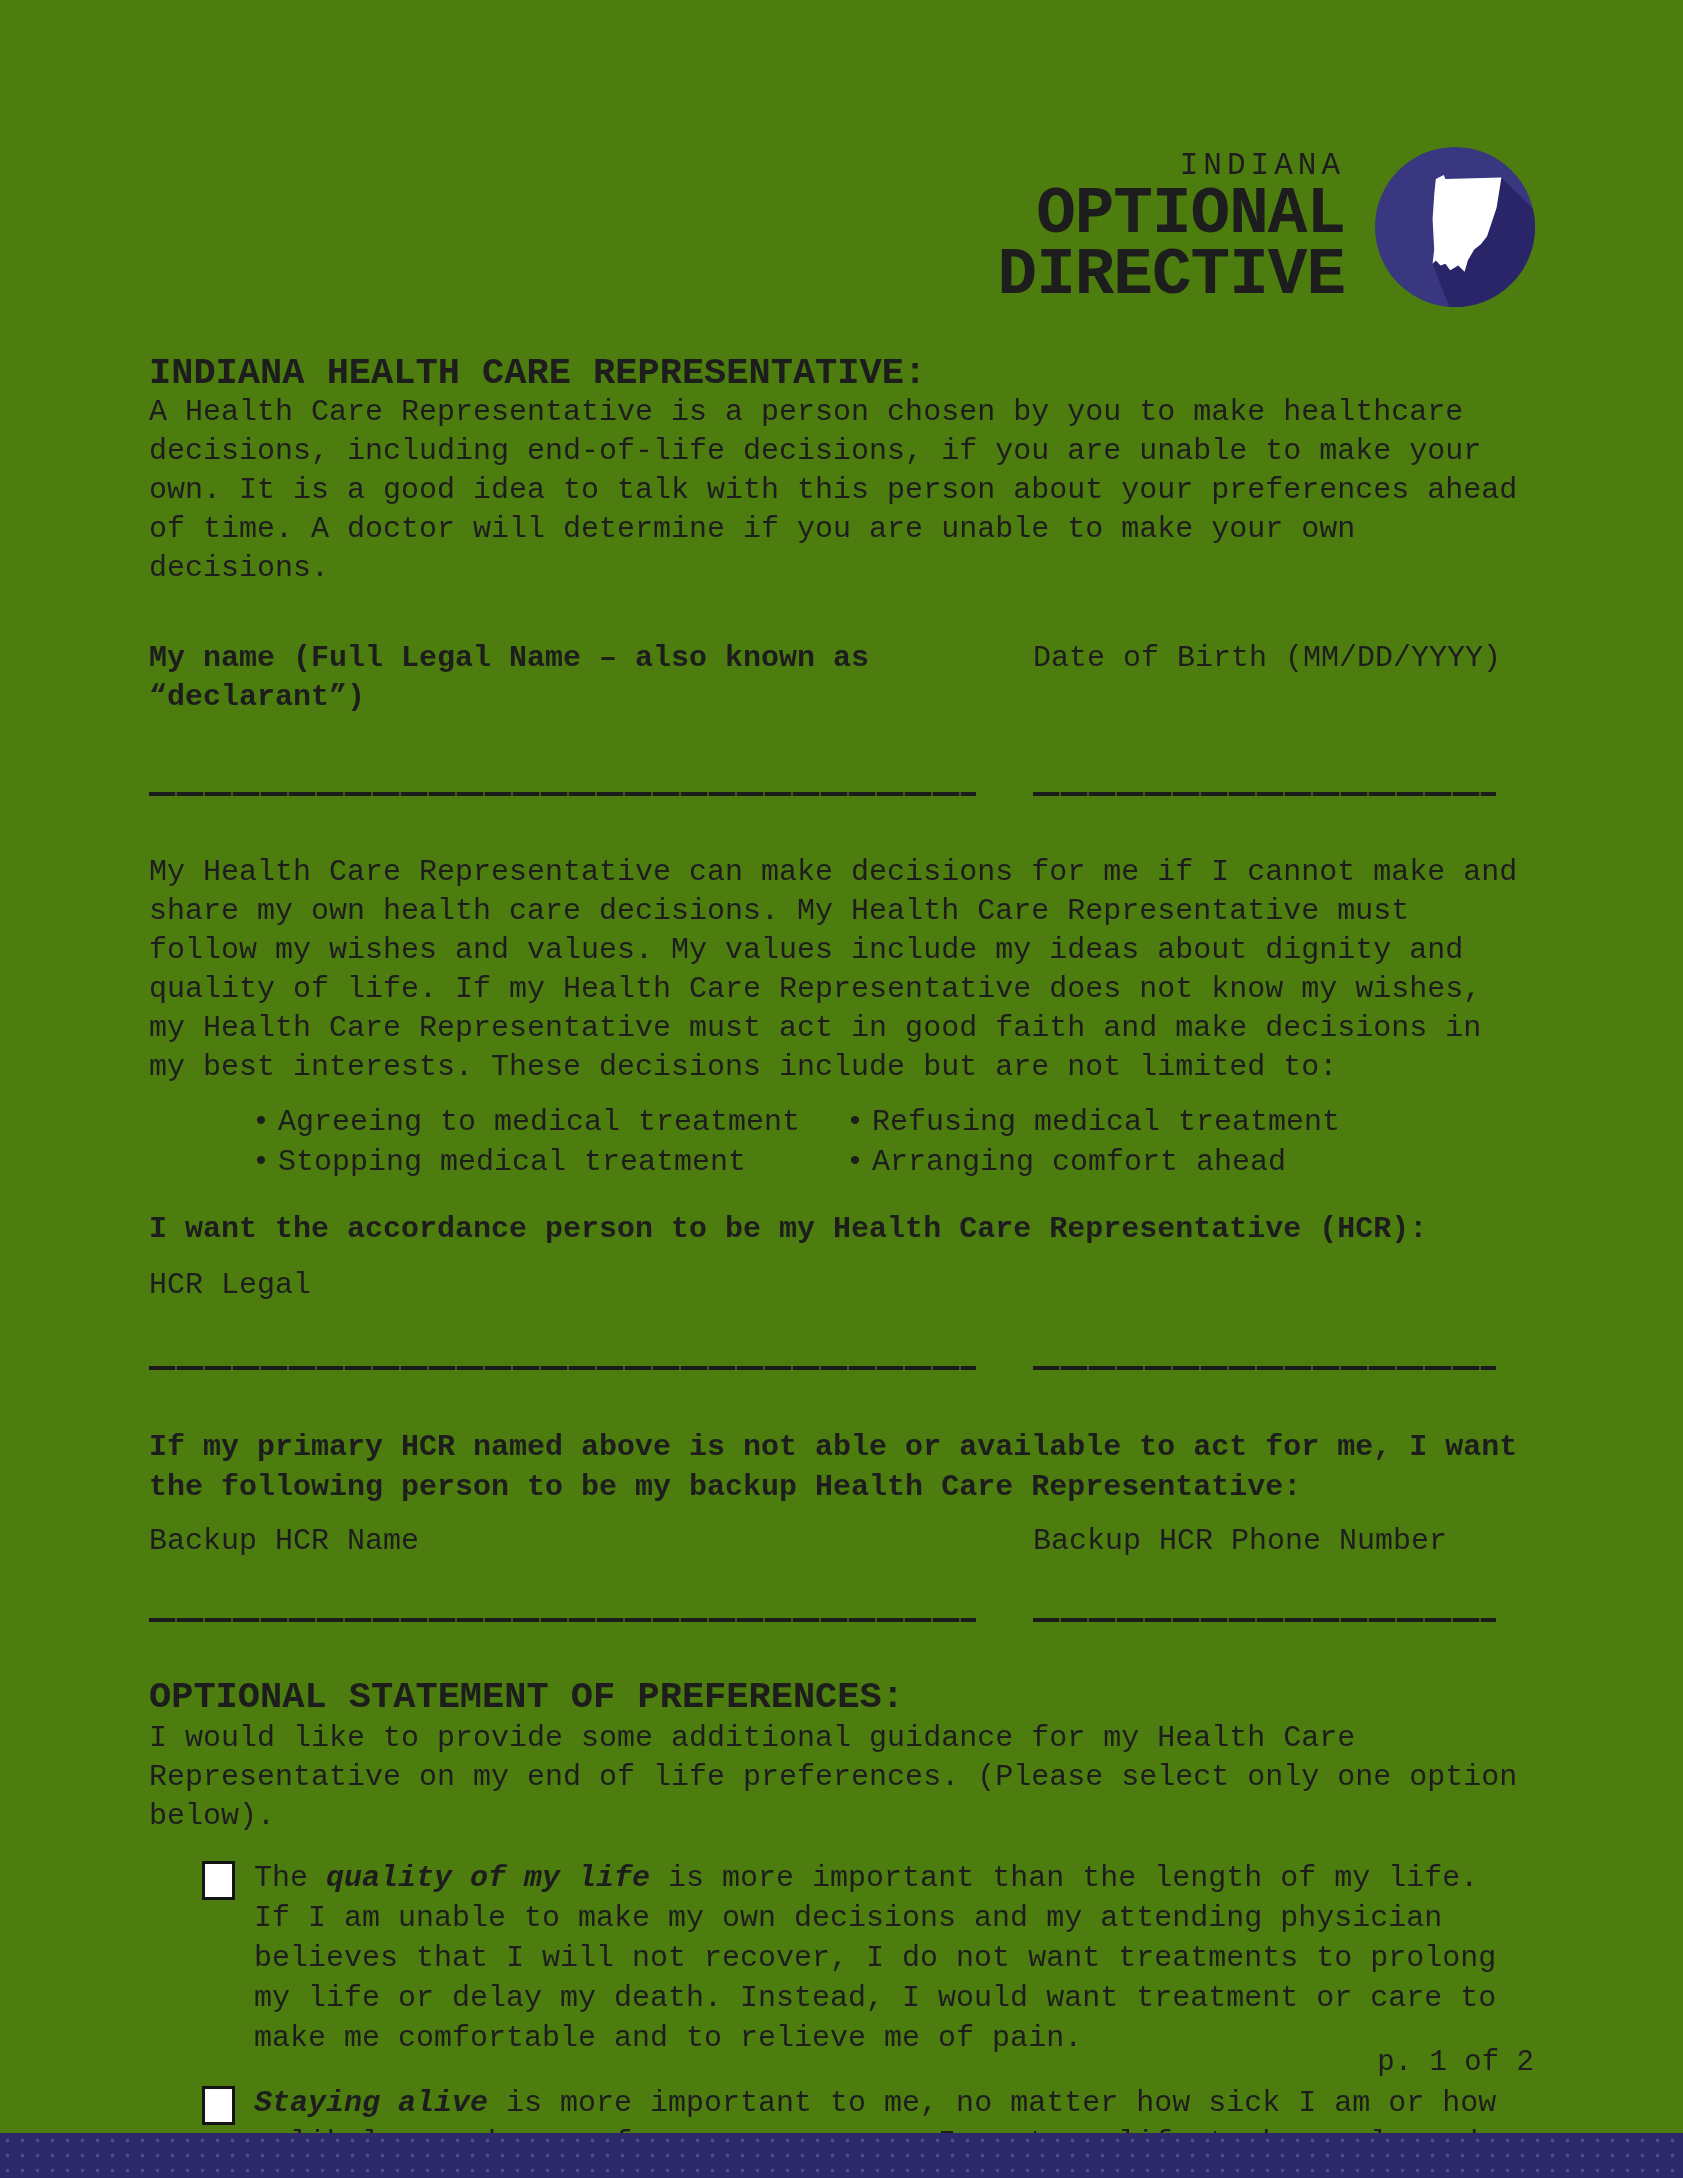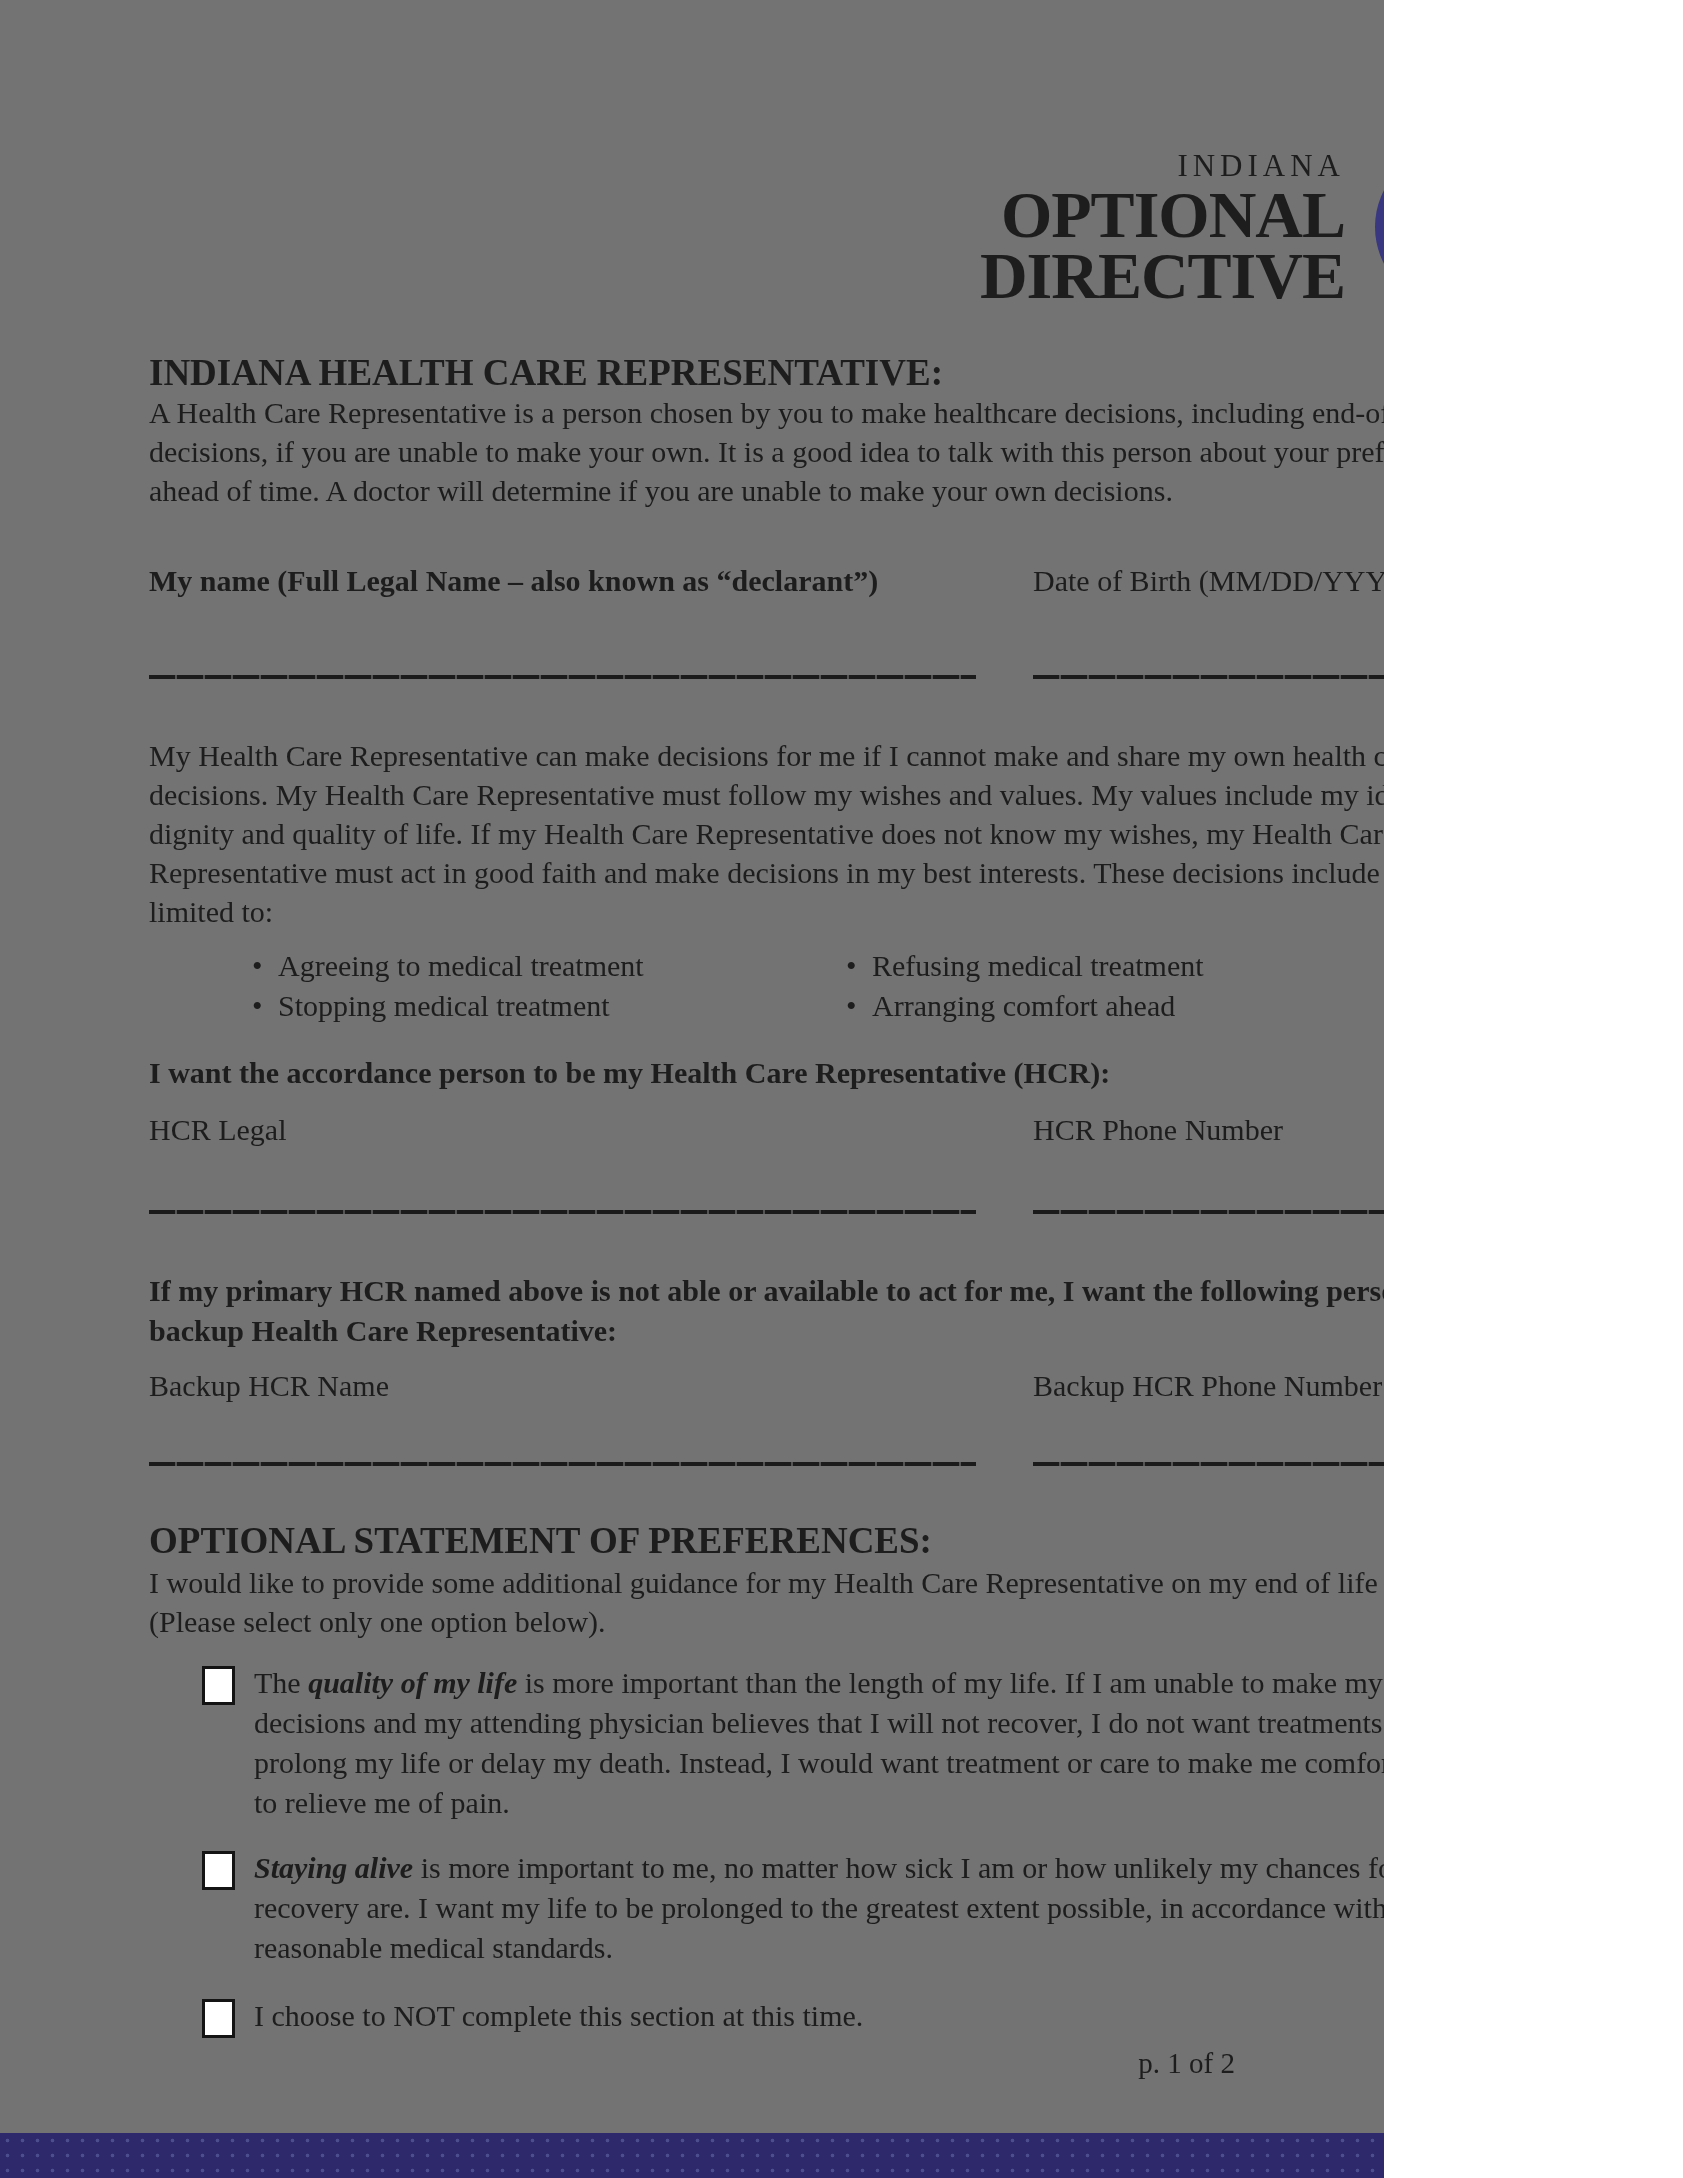--- a/index.html
+++ b/index.html
@@ -1,18 +1,18 @@
 <!DOCTYPE html>
 <html style="--color-accent: #38377f; --color-accent-shadow: #2a2468; --color-footer-bar: #2d296b;"><head>
 <meta charset="utf-8">
 <style>
   html,body { margin:0; padding:0; background:#ffffff; }
   .page {
-    position:relative; width:1384px; height:2178px; background:#737373;
-    font-family:Liberation Serif, serif; color:#1d1d1d; overflow:hidden;
+    position:relative; width:1683px; height:2178px; background:#4d7c0f;
+    font-family:Liberation Mono, monospace; color:#1d1d1d; overflow:hidden;
   }
   .content { position:absolute; left:149px; top:0; width:1386px; }
 
   
   .logo-row { display:flex; justify-content:flex-end; align-items:center; gap:30px; margin-top:147px; }
   .logo-text { text-align:right; }
   .lt1 { font-size:31px; letter-spacing:5px; line-height:36px; }
   .lt2, .lt3 { font-size:66px; font-weight:bold; letter-spacing:-1px; line-height:61px; }
   .logo-badge { width:160px; height:160px; }
   .logo-badge svg { width:160px; height:160px; display:block; }
@@ -121,21 +121,20 @@
       <div class="bullet-item">
         <span class="bullet-dot">•</span>
         <span>Arranging comfort ahead</span>
       </div>
     </div>
 
     <p class="hcr-intro">I want the accordance person to be my Health Care Representative (HCR):</p>
 
     <div class="labels-row row2-labels">
       <div class="label">HCR Legal</div>
-      <div class="label">HCR Phone Number</div>
     </div>
     <div class="lines-row row2-lines">
       <div>
           <div class="fieldline w1"></div>
         </div>
       <div>
           <div class="fieldline w2"></div>
         </div>
     </div>
 

